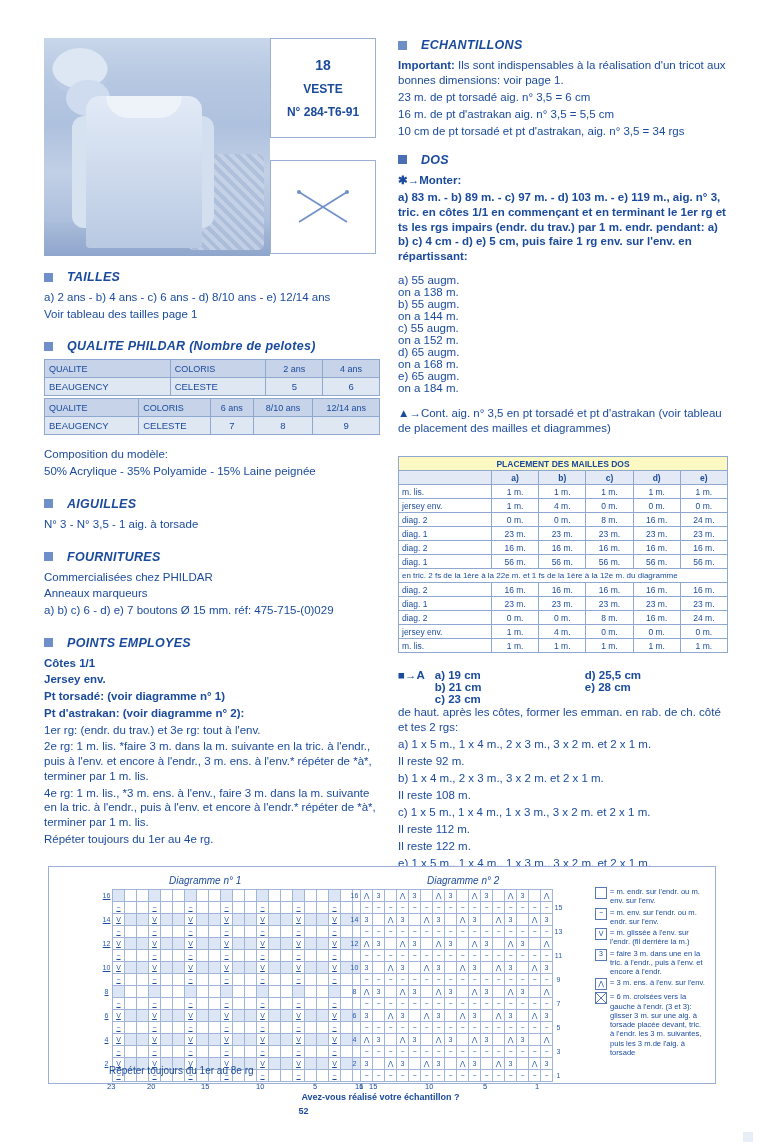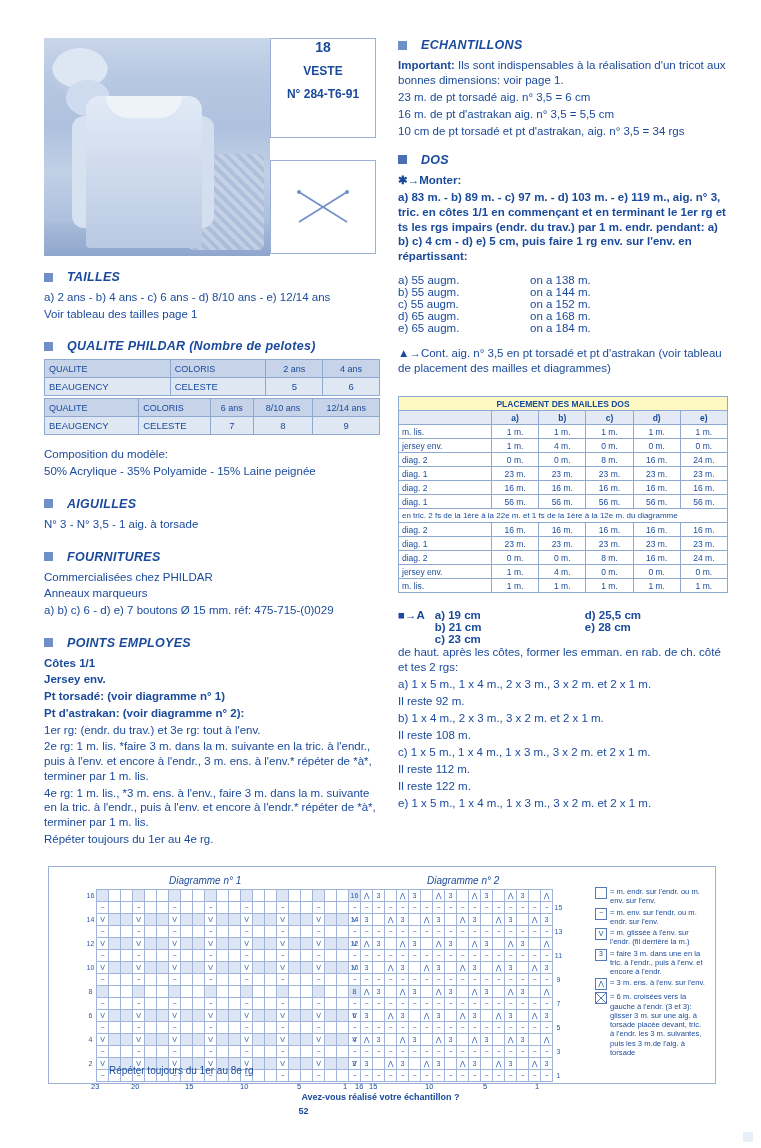--- a/index.html
+++ b/index.html
@@ -51,21 +51,21 @@
   .photo .sand{
     position:absolute;left:0;bottom:0;width:100%;height:34px;
     background:linear-gradient(180deg,rgba(160,180,212,.2),rgba(130,155,195,.55));
   }
   .photo .collar{
     position:absolute;left:62px;top:58px;width:76px;height:22px;border-radius:0 0 38px 38px;background:#eef3fa;
   }
   
   .numbox{
     position:absolute;left:270px;top:38px;width:104px;height:98px;
-    border:1px solid #9bb0d4;display:flex;flex-direction:column;align-items:center;justify-content:flex-start;gap:9px;
+    border:1px solid #9bb0d4;display:flex;flex-direction:column;align-items:center;justify-content:center;gap:9px;
     font-weight:bold;font-size:12px;
   }
   .numbox .n{font-size:14px;}
   .needlebox{
     position:absolute;left:270px;top:160px;width:104px;height:92px;
     border:1px solid #9bb0d4;display:flex;align-items:center;justify-content:center;
   }
   
   .tailles{margin-top:14px;}
   
@@ -73,37 +73,37 @@
   table.qual td{border:1px solid #8fa8cf;padding:2px 4px;height:13px;}
   table.qual tr.head td{background:#c6d3e8;font-size:9px;}
   table.qual tr.val td{background:#dfe7f3;}
   table.qual td.c{text-align:center;}
   .gap8{height:8px;}
   .gap12{height:12px;}
   .gap16{height:16px;}
   
   .rightcol{position:absolute;left:398px;top:38px;width:330px;}
   .rt p{line-height:1.3;}
-  .augm{display:flex;gap:12px;}
+  .augm{display:flex;gap:0;flex-direction:column;}
   .augm .l{width:120px;}
   
   table.plac{border-collapse:collapse;width:330px;font-size:8.5px;margin-top:2px;}
   table.plac td{border:1px solid #8fa8cf;padding:1px 3px;height:11px;}
   table.plac td.lbl{width:86px;}
   table.plac td.c{text-align:center;}
   table.plac tr.head td{background:#fef9c3;text-align:center;font-weight:bold;}
   table.plac tr.hdr2 td{background:#e3eaf5;text-align:center;font-weight:bold;}
   table.plac tr.note td{text-align:left;font-size:8px;}
   
   .diagbox{
     position:absolute;left:48px;top:866px;width:666px;height:216px;
     border:1px solid #9bb0d4;background:#fff;
   }
   .diagtitle{text-align:center;font-size:10px;font-style:italic;padding-top:4px;}
-  .grid1{position:absolute;left:36px;top:22px;}
+  .grid1{position:absolute;left:52px;top:22px;text-decoration:underline;}
   .grid2{position:absolute;left:300px;top:22px;}
   .legend{position:absolute;left:546px;top:20px;width:112px;font-size:7.6px;line-height:1.22;}
   .legend .row{display:flex;gap:3px;margin-bottom:2px;}
   .legend .cell{
     width:10px;height:10px;border:1px solid #5878b4;flex:none;
     display:flex;align-items:center;justify-content:center;font-size:7px;background:#fff;
   }
   table.kg{border-collapse:collapse;}
   table.kg td{
     width:11px;height:11px;border:1px solid #9fb4d6;padding:0;text-align:center;

